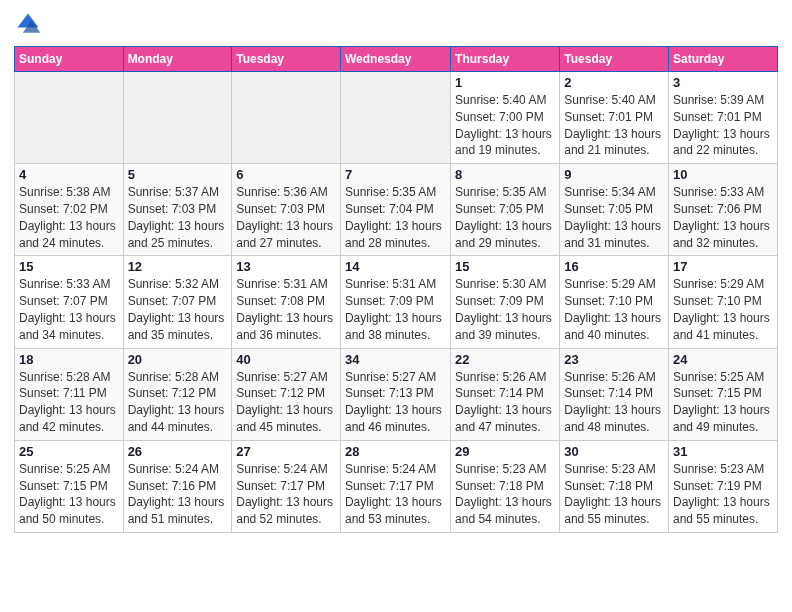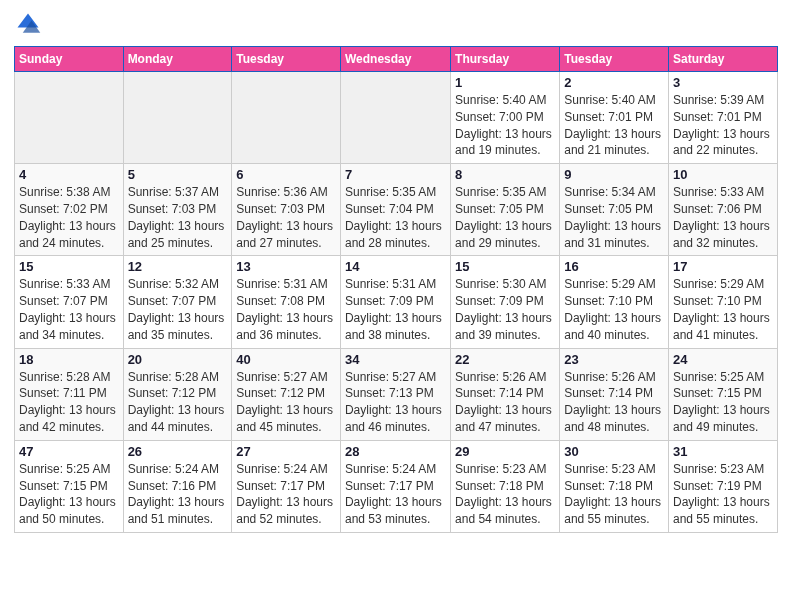--- a/index.html
+++ b/index.html
@@ -248,21 +248,21 @@
             <span class="day-num">23</span>
             <div class="day-info">Sunrise: 5:26 AM<br>Sunset: 7:14 PM<br>Daylight: 13 hours<br>and 48 minutes.</div>
           </td>
           <td>
             <span class="day-num">24</span>
             <div class="day-info">Sunrise: 5:25 AM<br>Sunset: 7:15 PM<br>Daylight: 13 hours<br>and 49 minutes.</div>
           </td>
         </tr>
         <tr class="row-bg-white">
           <td>
-            <span class="day-num">47</span>
+            <span class="day-num">25</span>
             <div class="day-info">Sunrise: 5:25 AM<br>Sunset: 7:15 PM<br>Daylight: 13 hours<br>and 50 minutes.</div>
           </td>
           <td>
             <span class="day-num">26</span>
             <div class="day-info">Sunrise: 5:24 AM<br>Sunset: 7:16 PM<br>Daylight: 13 hours<br>and 51 minutes.</div>
           </td>
           <td>
             <span class="day-num">27</span>
             <div class="day-info">Sunrise: 5:24 AM<br>Sunset: 7:17 PM<br>Daylight: 13 hours<br>and 52 minutes.</div>
           </td>

